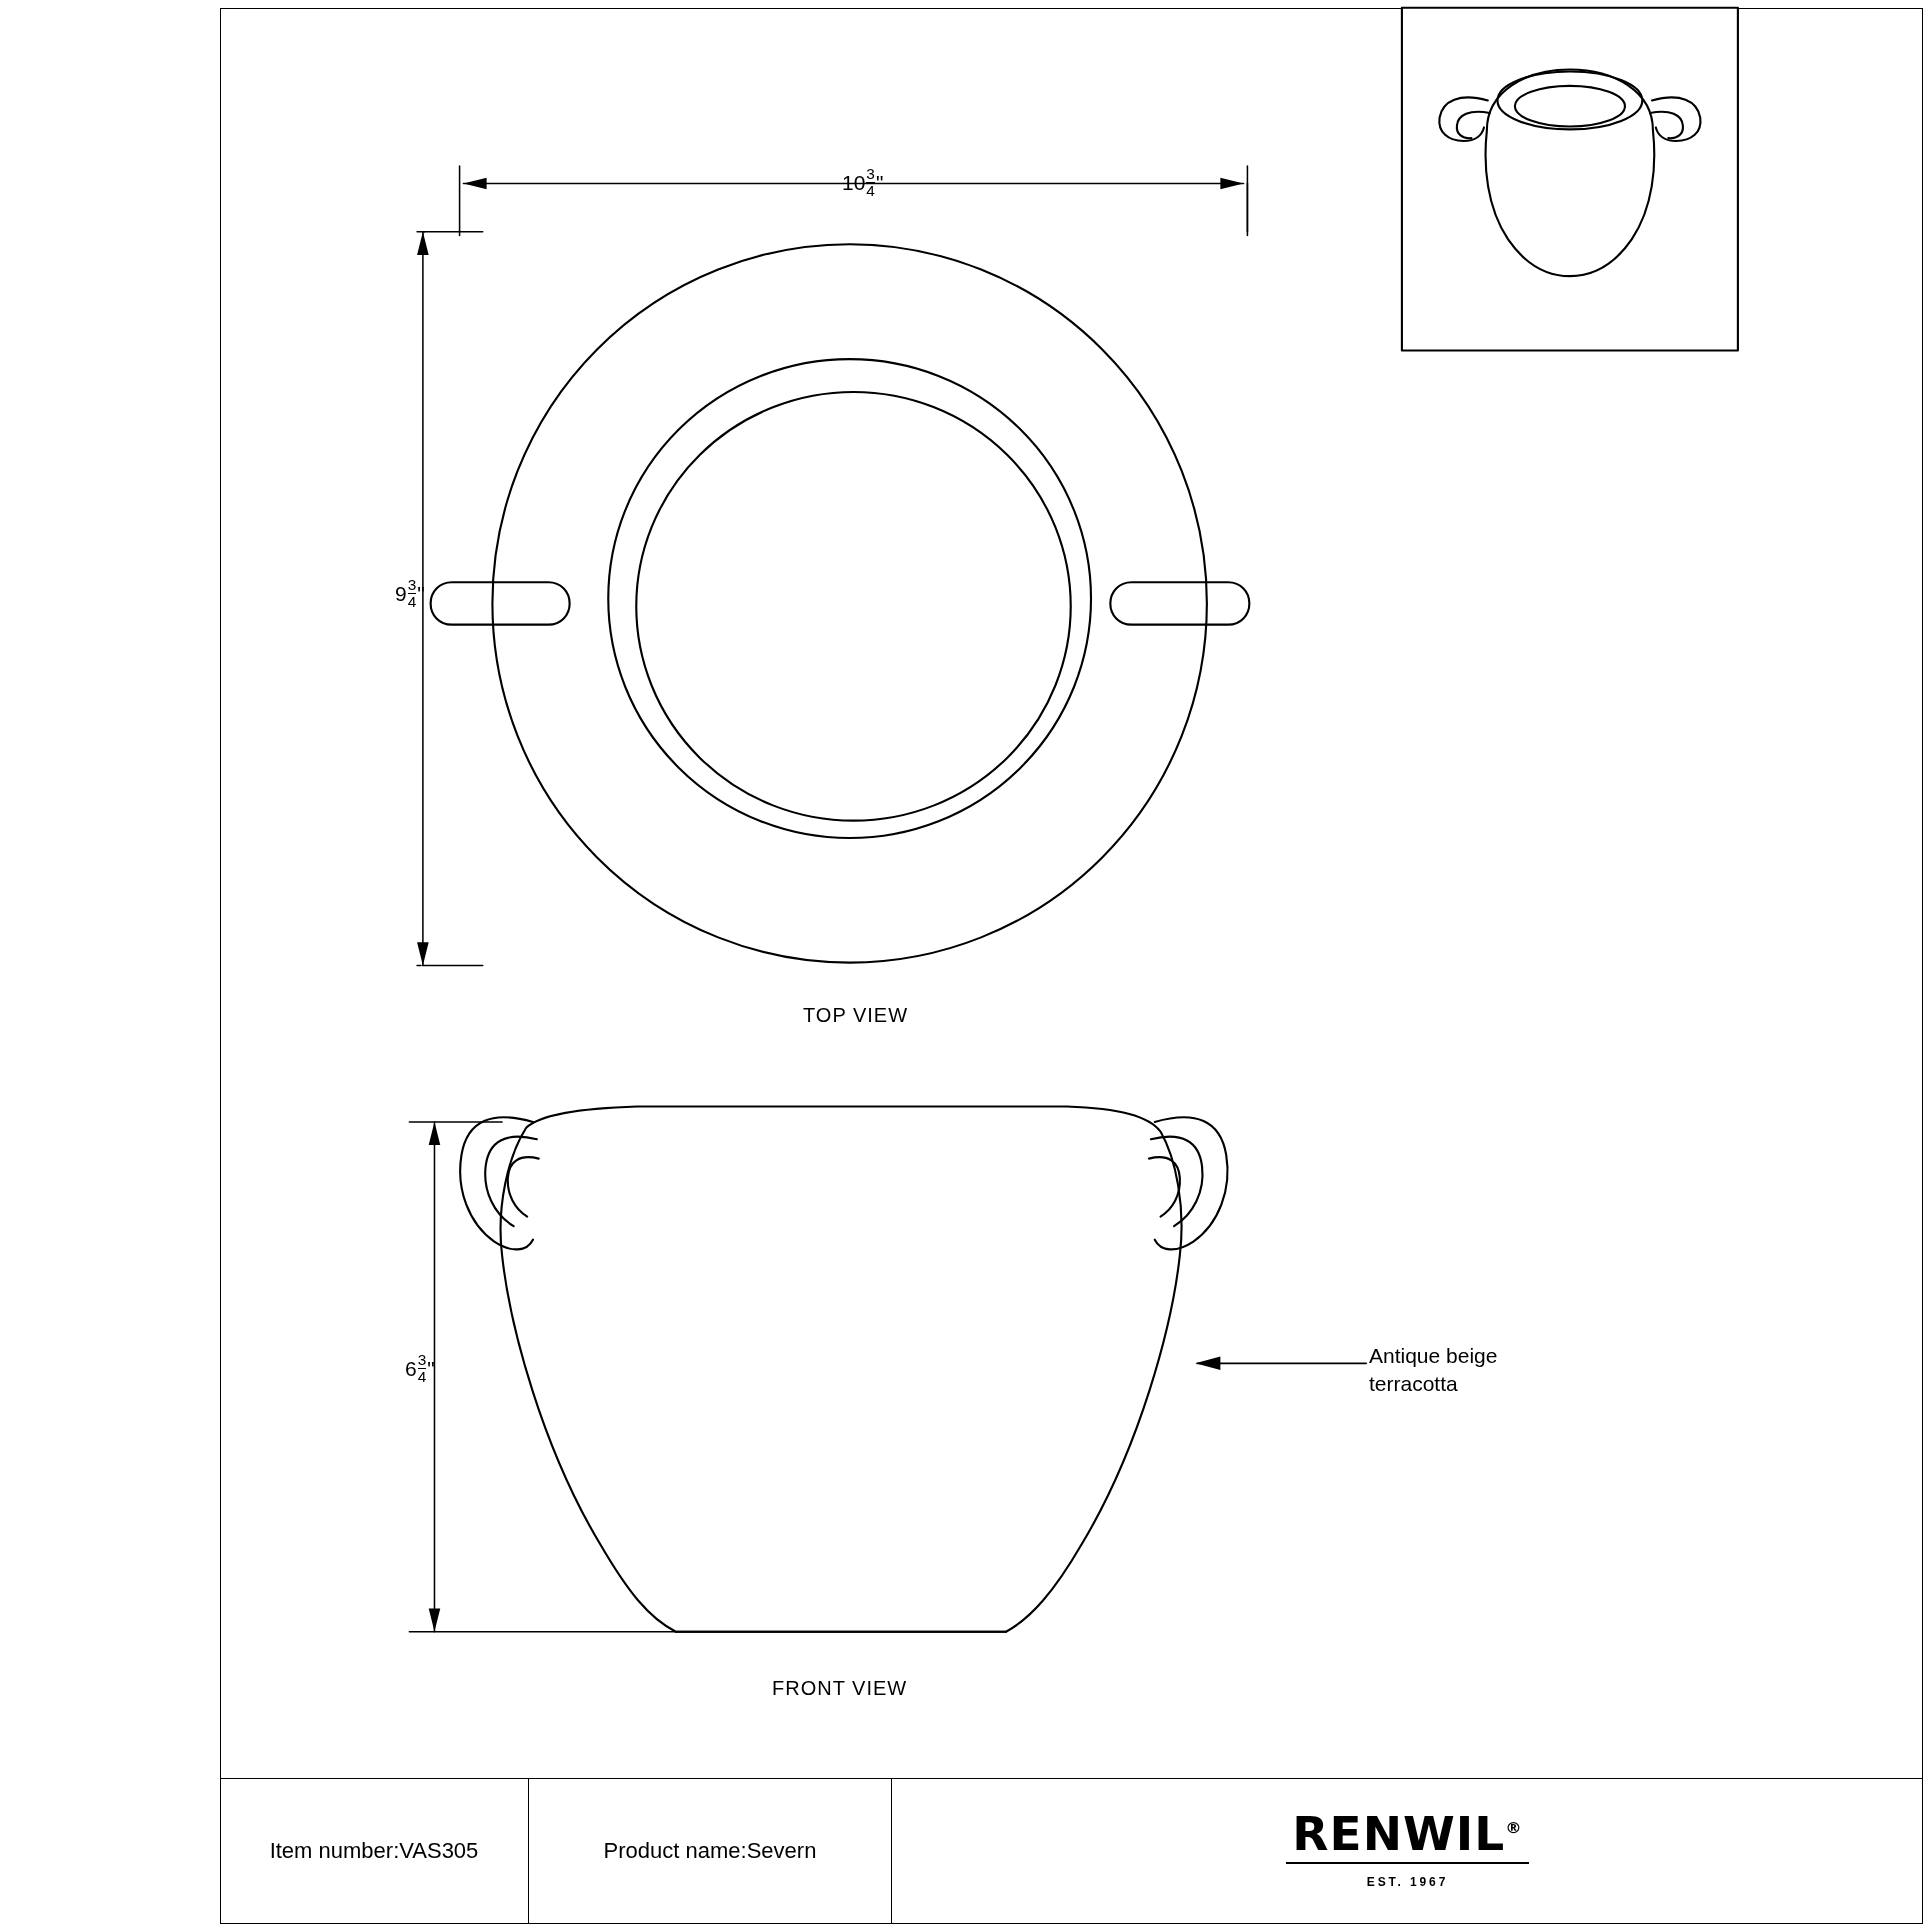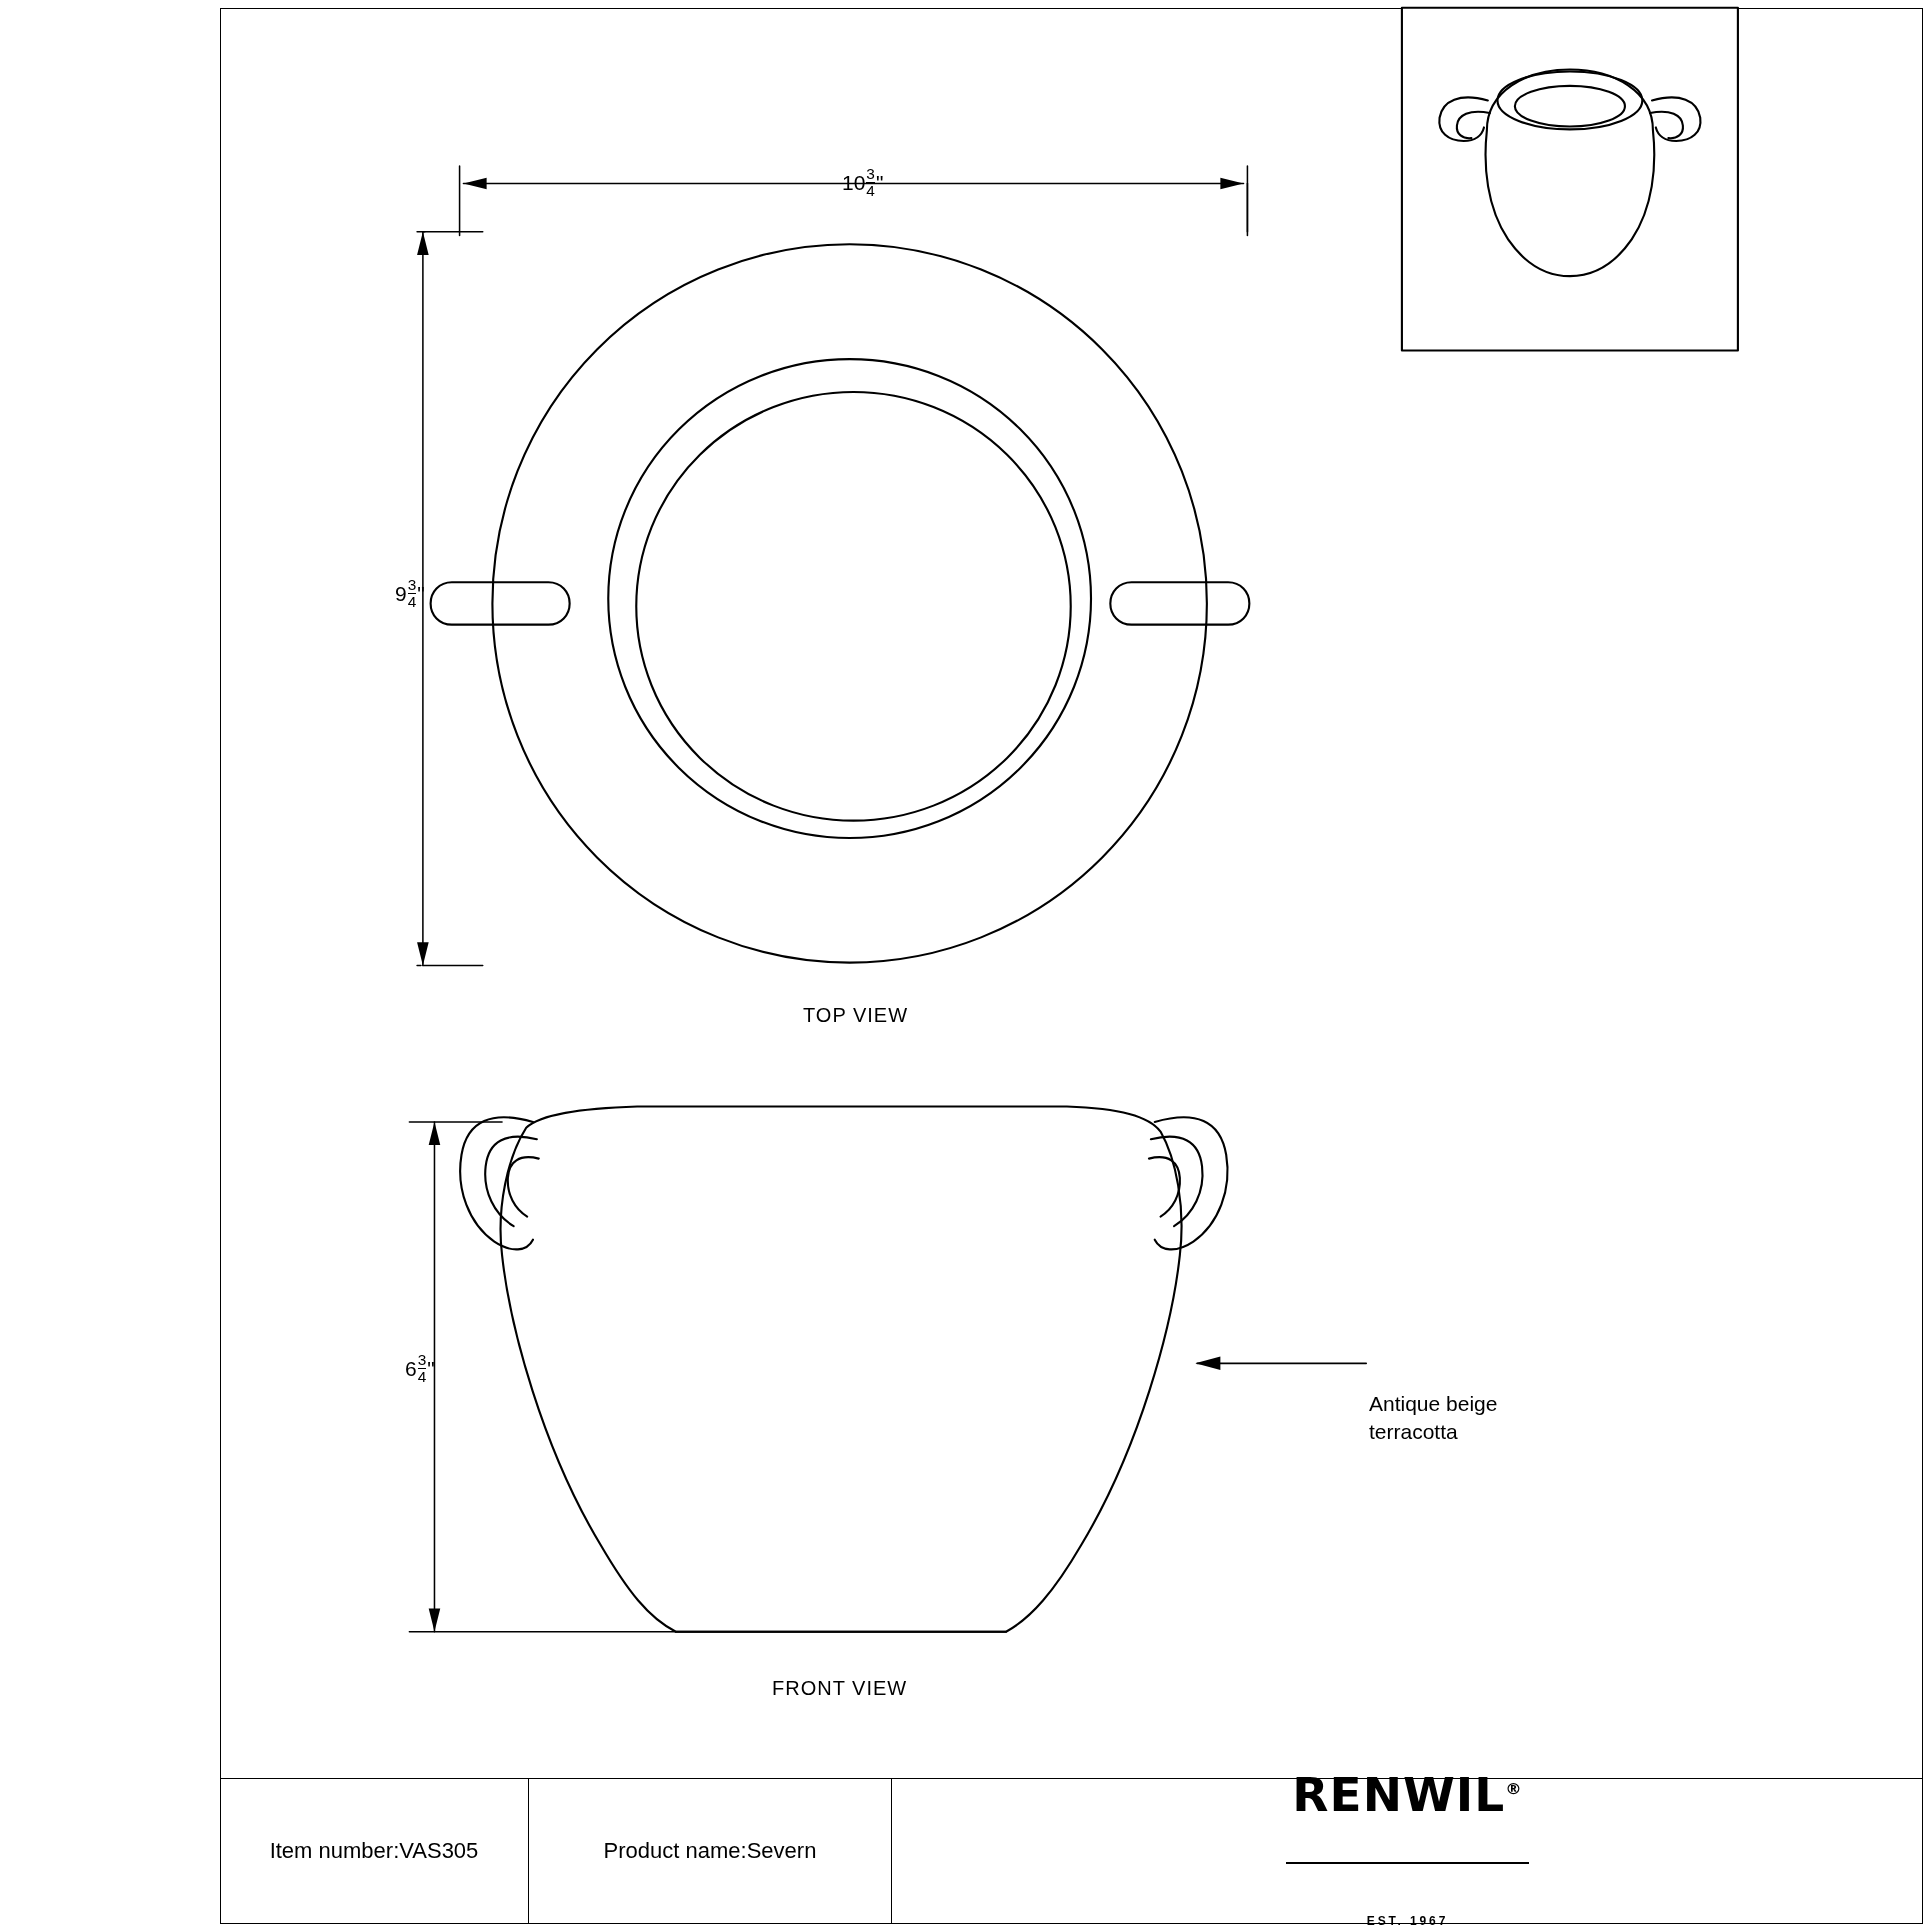--- a/index.html
+++ b/index.html
@@ -83,21 +83,20 @@
   .tb-c2 { width: 363px; }
   .tb-c3 { width: 454px; }
   .tb-c4 { flex: 1; }
   .tb-label { }
   .tb-value { }
   .logo-wrap {
     display: flex;
     flex-direction: column;
     align-items: center;
     justify-content: flex-end;
-    gap: 39px;
   }
   .logo-main {
     font-family: "DejaVu Sans", sans-serif;
     font-weight: bold;
     font-size: 47px;
     letter-spacing: 1px;
     line-height: 1;
     position: relative;
   }
   .logo-reg {
@@ -245,21 +244,21 @@
       <span class="frac">
         <span class="num">3</span>
         <span class="den">4</span>
       </span>
       <span>"</span>
   </div>
 
   <div class="view-caption" style="left:803px; top:1004px;">TOP VIEW</div>
   <div class="view-caption" style="left:772px; top:1677px;">FRONT VIEW</div>
 
-  <div class="callout-text" style="left:1369px; top:1342px;margin-top:48px;">Antique beige
+  <div class="callout-text" style="left:1369px; top:1342px;">Antique beige
 terracotta</div>
 
   <div class="titleblock">
     <div class="tb-cell tb-c1">
       <div class="tb-label">Item number:</div>
       <div class="tb-value">VAS305</div>
     </div>
     <div class="tb-cell tb-c2">
       <div class="tb-label">Product name:</div>
       <div class="tb-value">Severn</div>

